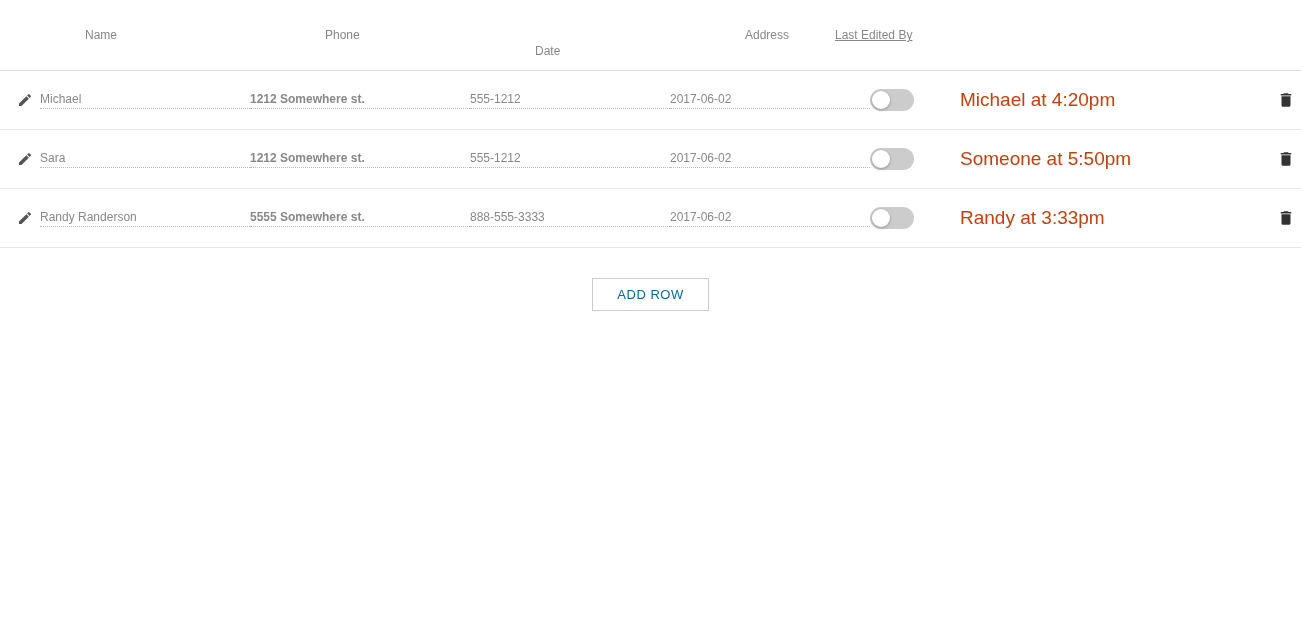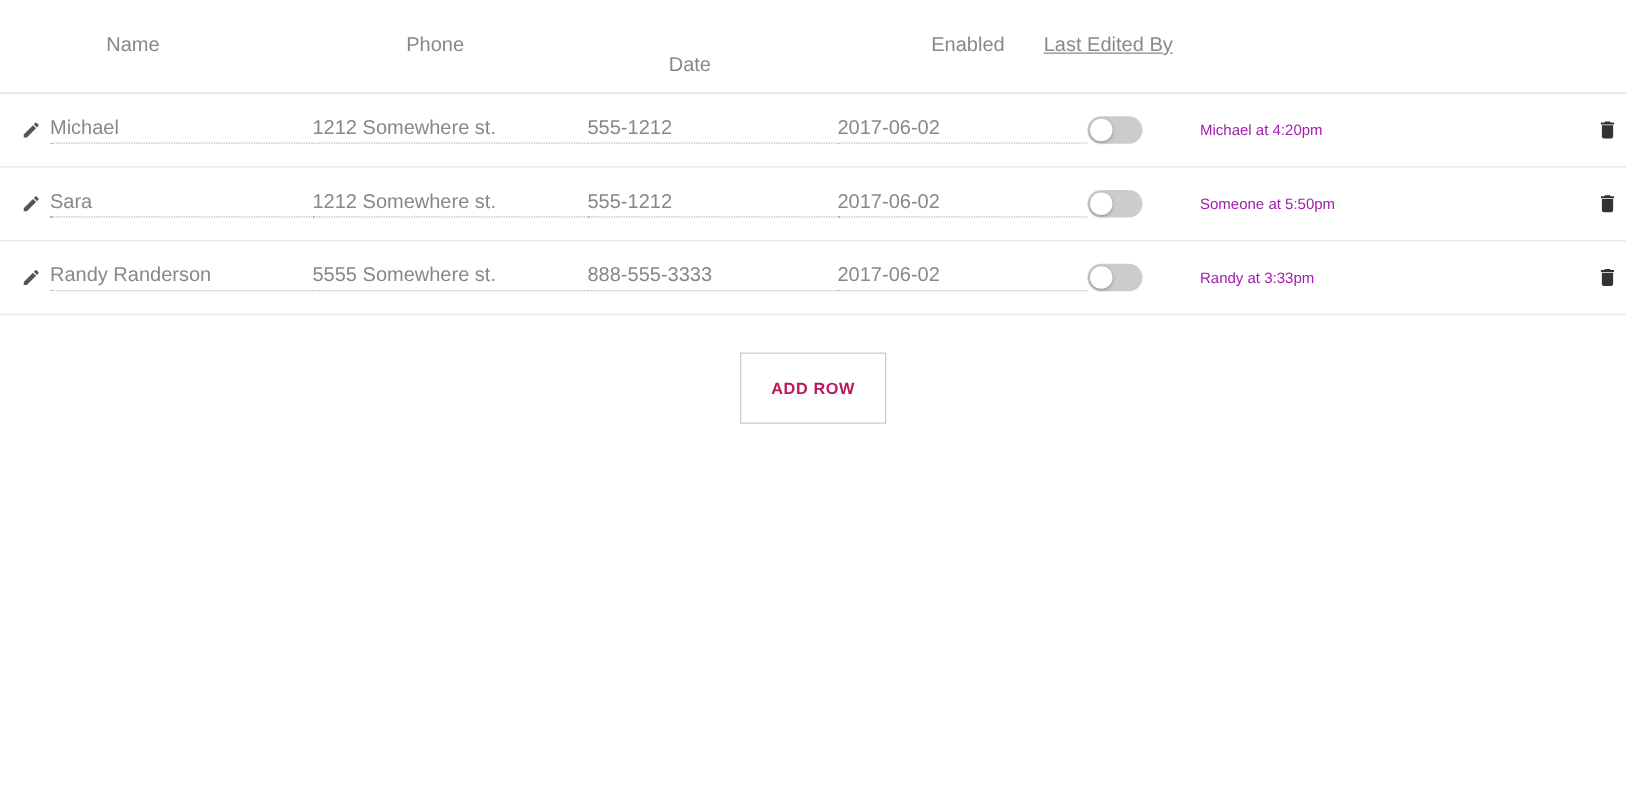--- a/index.html
+++ b/index.html
@@ -57,33 +57,34 @@
 
     .edit-icon svg {
       width: 16px;
       height: 16px;
       fill: #555;
     }
 
     .cell {
       padding: 0 10px 0 0;
       color: #888;
-      font-size: 16px;
+      font-size: 12px;
     }
 
     .cell-name {
       width: 210px;
       border-bottom: 1px dotted #bbb;
       padding-bottom: 2px;
     }
 
     .cell-address {
       width: 220px;
       border-bottom: 1px dotted #bbb;
       padding-bottom: 2px;
+      font-weight: bold;
     }
 
     .cell-phone {
       width: 200px;
       border-bottom: 1px dotted #bbb;
       padding-bottom: 2px;
     }
 
     .cell-date {
       width: 200px;
@@ -92,22 +93,22 @@
     }
 
     .cell-enabled {
       width: 90px;
       display: flex;
       align-items: center;
     }
 
     .cell-last-edited {
       flex: 1;
-      color: #a21caf;
-      font-size: 12px;
+      color: #c2410c;
+      font-size: 19px;
     }
 
     .cell-delete {
       width: 30px;
       display: flex;
       align-items: center;
       justify-content: center;
       cursor: pointer;
     }
 
@@ -146,39 +147,39 @@
 
     .add-row-container {
       display: flex;
       justify-content: center;
       padding: 30px 0;
     }
 
     .add-row-btn {
       border: 1px solid #ccc;
       background: #fff;
-      padding: 20px 24px;
+      padding: 8px 24px;
       font-size: 13px;
       letter-spacing: 0.5px;
       cursor: pointer;
-      color: #be185d;
-      font-weight: 700;
+      color: #0369a1;
+      font-weight: 400;
     }
   </style>
 </head>
 <body>
 
 <div class="table-container">
 
   <div class="table-header">
     <div style="width:30px;"></div>
     <div class="col-name cell">Name</div>
     <div class="col-phone cell">Phone</div>
     <div class="col-date cell">Date</div>
-    <div class="col-enabled cell">Enabled</div>
+    <div class="col-enabled cell">Address</div>
     <div class="col-last-edited cell">Last Edited By</div>
   </div>
 
   <div class="table-row">
     <div class="edit-icon">
       <svg viewBox="0 0 24 24" xmlns="http://www.w3.org/2000/svg">
         <path d="M3 17.25V21h3.75L17.81 9.94l-3.75-3.75L3 17.25zm17.71-10.21a1 1 0 000-1.41l-2.34-2.34a1 1 0 00-1.41 0l-1.83 1.83 3.75 3.75 1.83-1.83z"></path>
       </svg>
     </div>
     <div class="cell cell-name">Michael</div>

